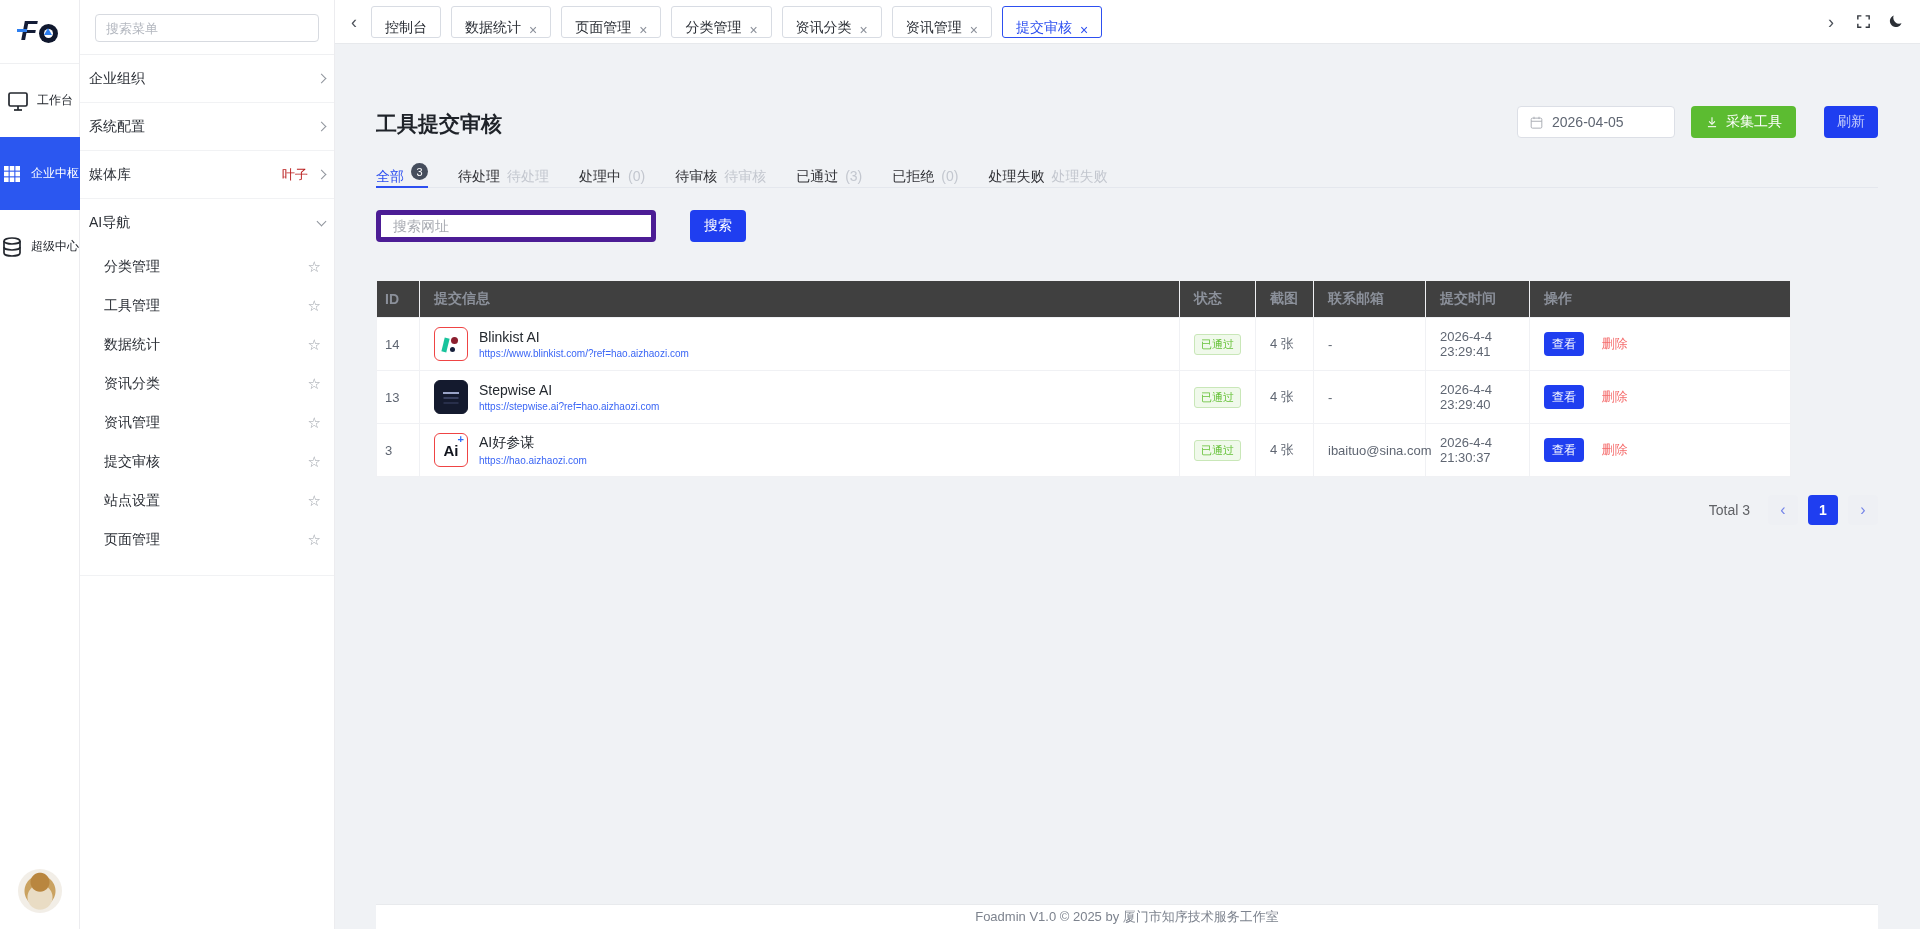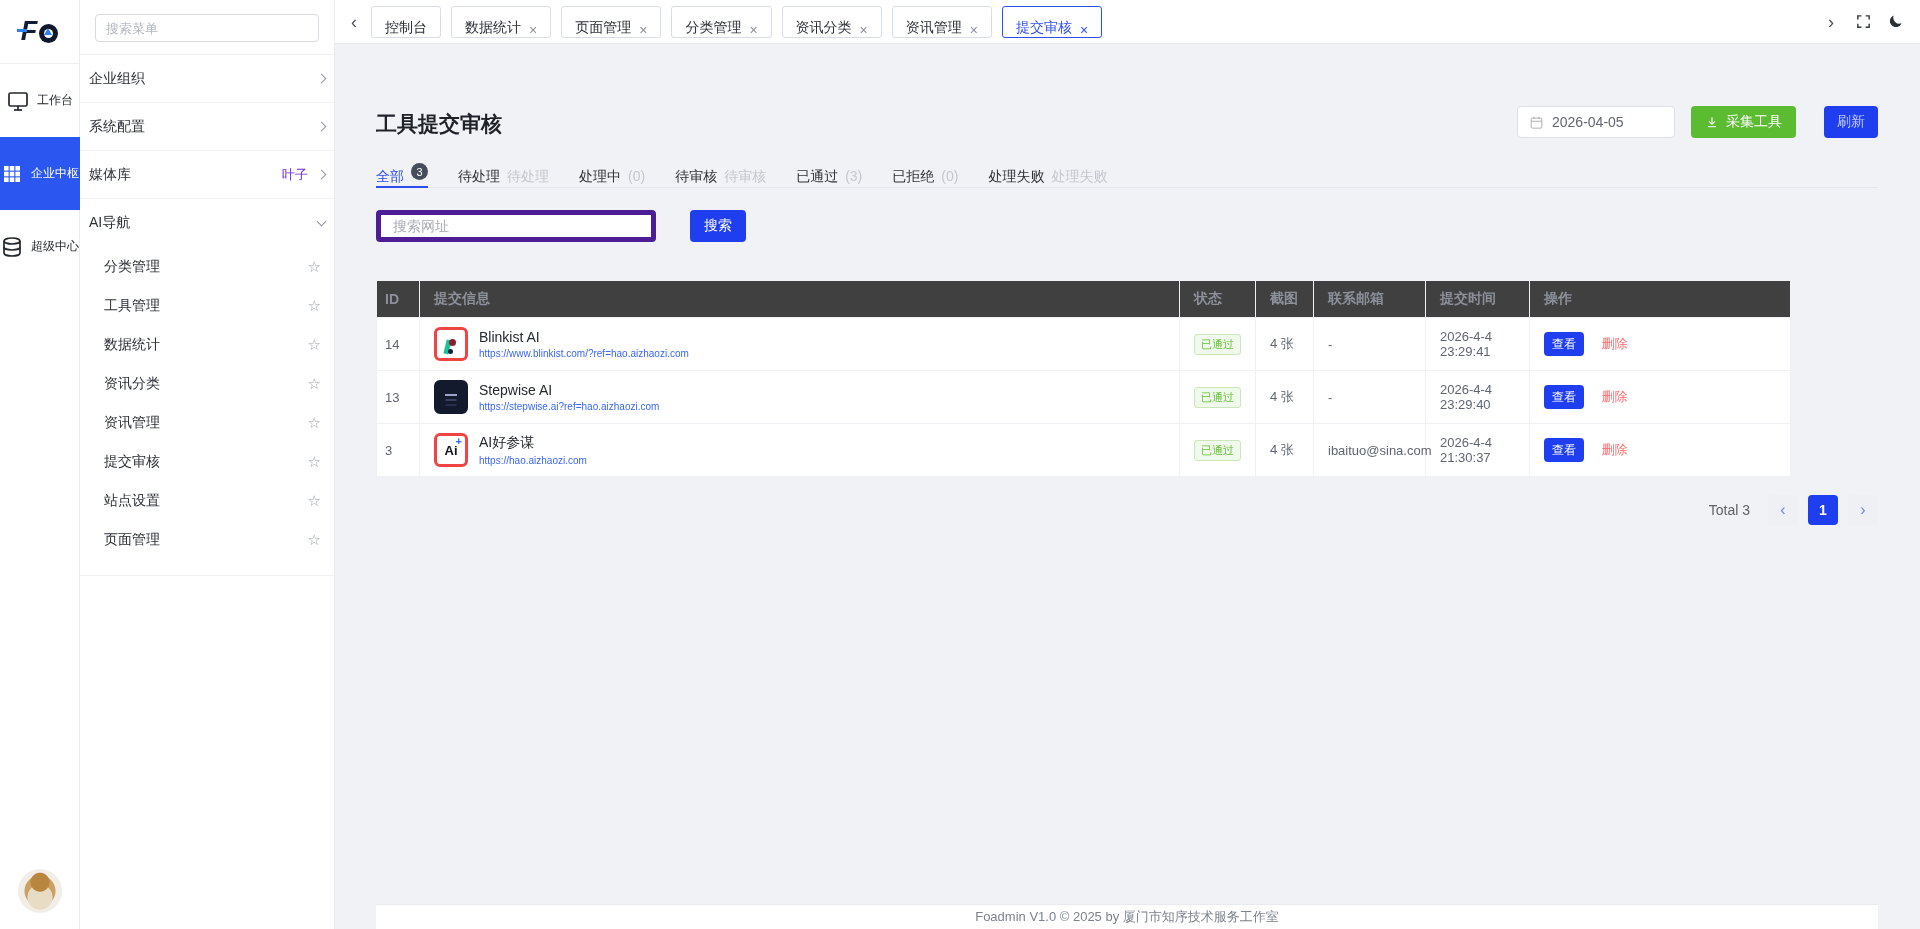--- a/index.html
+++ b/index.html
@@ -25,21 +25,21 @@
       radial-gradient(circle at 50% 50%, #caa261 0 15px, rgba(0,0,0,0) 16px),
       #f2eee7; }
 
   
   .sidebar { width:255px; background:#fff; border-right:1px solid #ececef; display:flex; flex-direction:column; flex-shrink:0; }
   .sb-search { padding:14px 15px 12px; border-bottom:1px solid #eff0f2; }
   .sb-search input { width:100%; height:28px; border:1px solid #d7dae0; border-radius:4px; padding:0 10px; font-size:13px; font-family:inherit; color:#303136; outline:none; }
   .sb-search input::placeholder { color:#b3b7bf; }
   .m-row { height:48px; display:flex; align-items:center; padding:0 9px 0 9px; font-size:14px; border-bottom:1px solid #f1f2f4; cursor:pointer; }
   .m-row.noline { border-bottom:none; }
-  .m-suffix { margin-left:auto; margin-right:10px; color:#6d28d9; font-size:13px; }
+  .m-suffix { margin-left:auto; margin-right:10px; color:#b91c1c; font-size:13px; }
   .m-suffix:empty { margin-left:auto; margin-right:0; }
   .chev { width:7px; height:7px; border-top:1.5px solid #8f949c; border-right:1.5px solid #8f949c; transform:rotate(45deg); flex-shrink:0; }
   .chev.down { transform:rotate(135deg); margin-top:-3px; }
   .submenu { padding-bottom:16px; border-bottom:1px solid #f1f2f4; }
   .sub-row { height:39px; display:flex; align-items:center; padding:0 13px 0 24px; font-size:14px; cursor:pointer; }
   .star { margin-left:auto; color:#9ba0a8; font-size:15px; line-height:1; cursor:pointer; }
 
   
   .main { flex:1; display:flex; flex-direction:column; min-width:0; }
 
@@ -78,22 +78,22 @@
   .search-row input { width:280px; height:32px; border:5px solid #4c1d95; border-radius:4px; padding:0 12px; font-size:14px; font-family:inherit; color:#303136; outline:none; background:#fff; }
   .search-row input::placeholder { color:#a8abb2; }
   .btn-search { margin-left:34px; height:32px; width:56px; border:none; border-radius:4px; background:#1f3ef0; color:#fff; font-size:14px; font-family:inherit; cursor:pointer; }
 
   
   table.grid { margin-top:38px; width:1414px; border-collapse:collapse; background:#fff; table-layout:fixed; }
   .grid th { height:37px; background:#404040; font-size:14px; font-weight:600; color:#8b909a; text-align:left; padding-left:14px; border:1px solid #f0f1f4; }
   .grid td { height:53px; font-size:13px; color:#5f6672; padding-left:14px; border:1px solid #f0f1f4; background:#fff; }
   .grid th.c-id, .grid td.c-id { padding-left:8px; }
   .cell-info { display:flex; align-items:center; gap:11px; }
-  .thumb { width:34px; height:34px; border-radius:6px; border:3px solid #ef4444; flex-shrink:0; position:relative; overflow:hidden; background:#fff;
-    display:flex; align-items:center; justify-content:center; font-weight:800; font-size:13px; color:#10131c; cursor:pointer; }
+  .thumb { width:34px; height:34px; border-radius:6px; border:1px solid #ef4444; flex-shrink:0; position:relative; overflow:hidden; background:#fff;
+    display:flex; align-items:center; justify-content:center; font-weight:800; font-size:15px; color:#10131c; cursor:pointer; }
   .thumb.thumb-blinkist::before { content:''; position:absolute; left:8px; top:10px; width:5px; height:14px; background:#19c39c; transform:rotate(14deg); }
   .thumb.thumb-blinkist::after { content:''; position:absolute; right:9px; top:9px; width:7px; height:7px; border-radius:50%; background:#8c1f2f; box-shadow:-2px 9px 0 -1px #16203c; }
   .thumb.thumb-stepwise { background:#141a2e; border-color:#141a2e; }
   .thumb.thumb-stepwise::before { content:''; position:absolute; left:8px; right:8px; top:11px; height:2px; background:#9aa4c8; box-shadow:0 5px 0 -0.5px #5c6690, 0 10px 0 -0.5px #3c4568; }
   .thumb.thumb-ai::after { content:'+'; position:absolute; right:3px; top:-1px; color:#2d6bf5; font-size:11px; font-weight:bold; }
   .info-name { font-size:14px; color:#24292f; }
   .info-url { font-size:10px; color:#3b66f5; margin-top:3px; cursor:pointer; }
   .badge-ok { display:inline-block; padding:2px 6px; font-size:11px; color:#67c23a; background:#f0f9eb; border:1px solid #c9e7b8; border-radius:3px; }
   .btn-view { height:24px; padding:0 8px; border:none; border-radius:4px; background:#1f3ef0; color:#fff; font-size:12px; font-family:inherit; cursor:pointer; }
   .link-del { margin-left:14px; color:#f56c6c; font-size:13px; cursor:pointer; }

